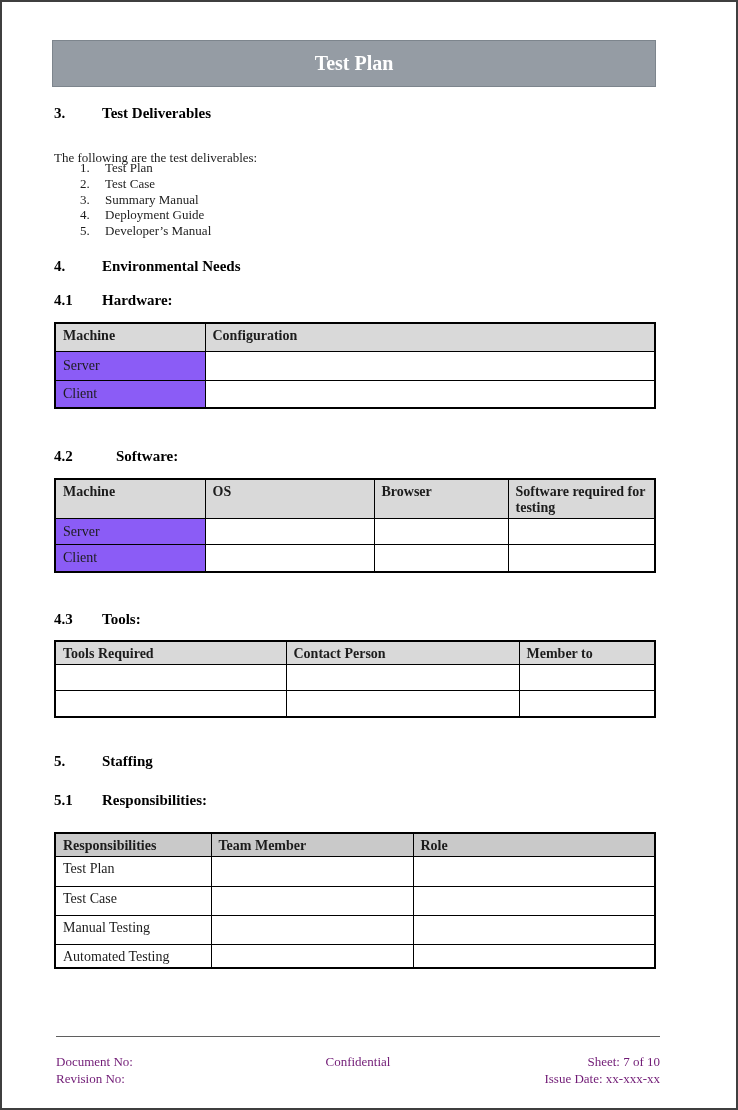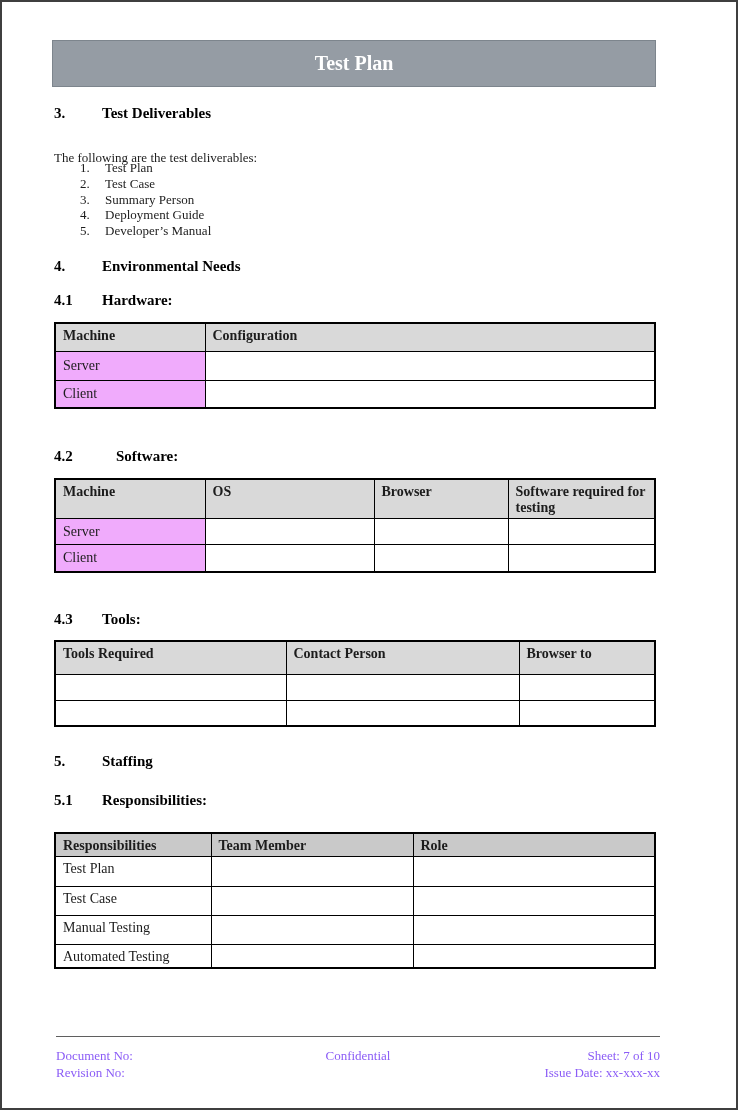--- a/index.html
+++ b/index.html
@@ -24,29 +24,29 @@
   .dlist .li{display:flex;line-height:15.8px;}
   .dlist .lnum{width:25px;flex:none;}
   
   table.tbl{
     position:absolute;left:52px;width:600px;table-layout:fixed;
     border-collapse:collapse;border:2px solid #000;font-size:14px;
   }
   .tbl th,.tbl td{border:1px solid #000;padding:2px 7px;overflow:hidden;}
   .tbl th{text-align:left;font-weight:bold;vertical-align:top;padding-top:4px;background:#d9d9d9;line-height:16px;}
   .tbl td{vertical-align:middle;}
-  .tbl td.shade{background:#f0abfc;margin-left:24px;}
+  .tbl td.shade{background:#8b5cf6;margin-left:24px;}
   .tbl-resp th{background:#c9c9c9;}
   .tbl-resp td{vertical-align:top;padding-top:4px;}
   
   .footer{
     position:absolute;top:1034px;left:54px;width:604px;
-    border-top:1px solid #5f5f5f;padding-top:11px;
+    border-top:1px solid #5f5f5f;padding-top:17px;
     display:flex;justify-content:space-between;
-    color:#8b5cf6;font-size:13px;line-height:16.5px;
+    color:#701a75;font-size:13px;line-height:16.5px;
   }
   .footer .fl{flex:1;text-align:left;}
   .footer .fc{flex:1;text-align:center;}
   .footer .fr{flex:1;text-align:right;}
 </style>
 </head>
 <body>
 
 <div class="doc">
 
@@ -65,21 +65,21 @@
     <div class="li">
       <span class="lnum">1.</span>
       <span>Test Plan</span>
     </div>
     <div class="li">
       <span class="lnum">2.</span>
       <span>Test Case</span>
     </div>
     <div class="li">
       <span class="lnum">3.</span>
-      <span>Summary Person</span>
+      <span>Summary Manual</span>
     </div>
     <div class="li">
       <span class="lnum">4.</span>
       <span>Deployment Guide</span>
     </div>
     <div class="li">
       <span class="lnum">5.</span>
       <span>Developer’s Manual</span>
     </div>
   </div>
@@ -154,24 +154,24 @@
     <span class="htext">Tools:</span>
   </div>
 
   <table class="tbl" style="top:638px;">
     <colgroup>
         <col style="width:231px">
         <col style="width:233px">
         <col style="width:136px">
       </colgroup>
     <tbody>
-        <tr style="height:33px;">
+        <tr style="height:23px;">
       <th>Tools Required</th>
       <th>Contact Person</th>
-      <th>Browser to</th>
+      <th>Member to</th>
     </tr>
     <tr style="height:26px;">
       <td></td>
       <td></td>
       <td></td>
     </tr>
     <tr style="height:26px;">
       <td></td>
       <td></td>
       <td></td>

